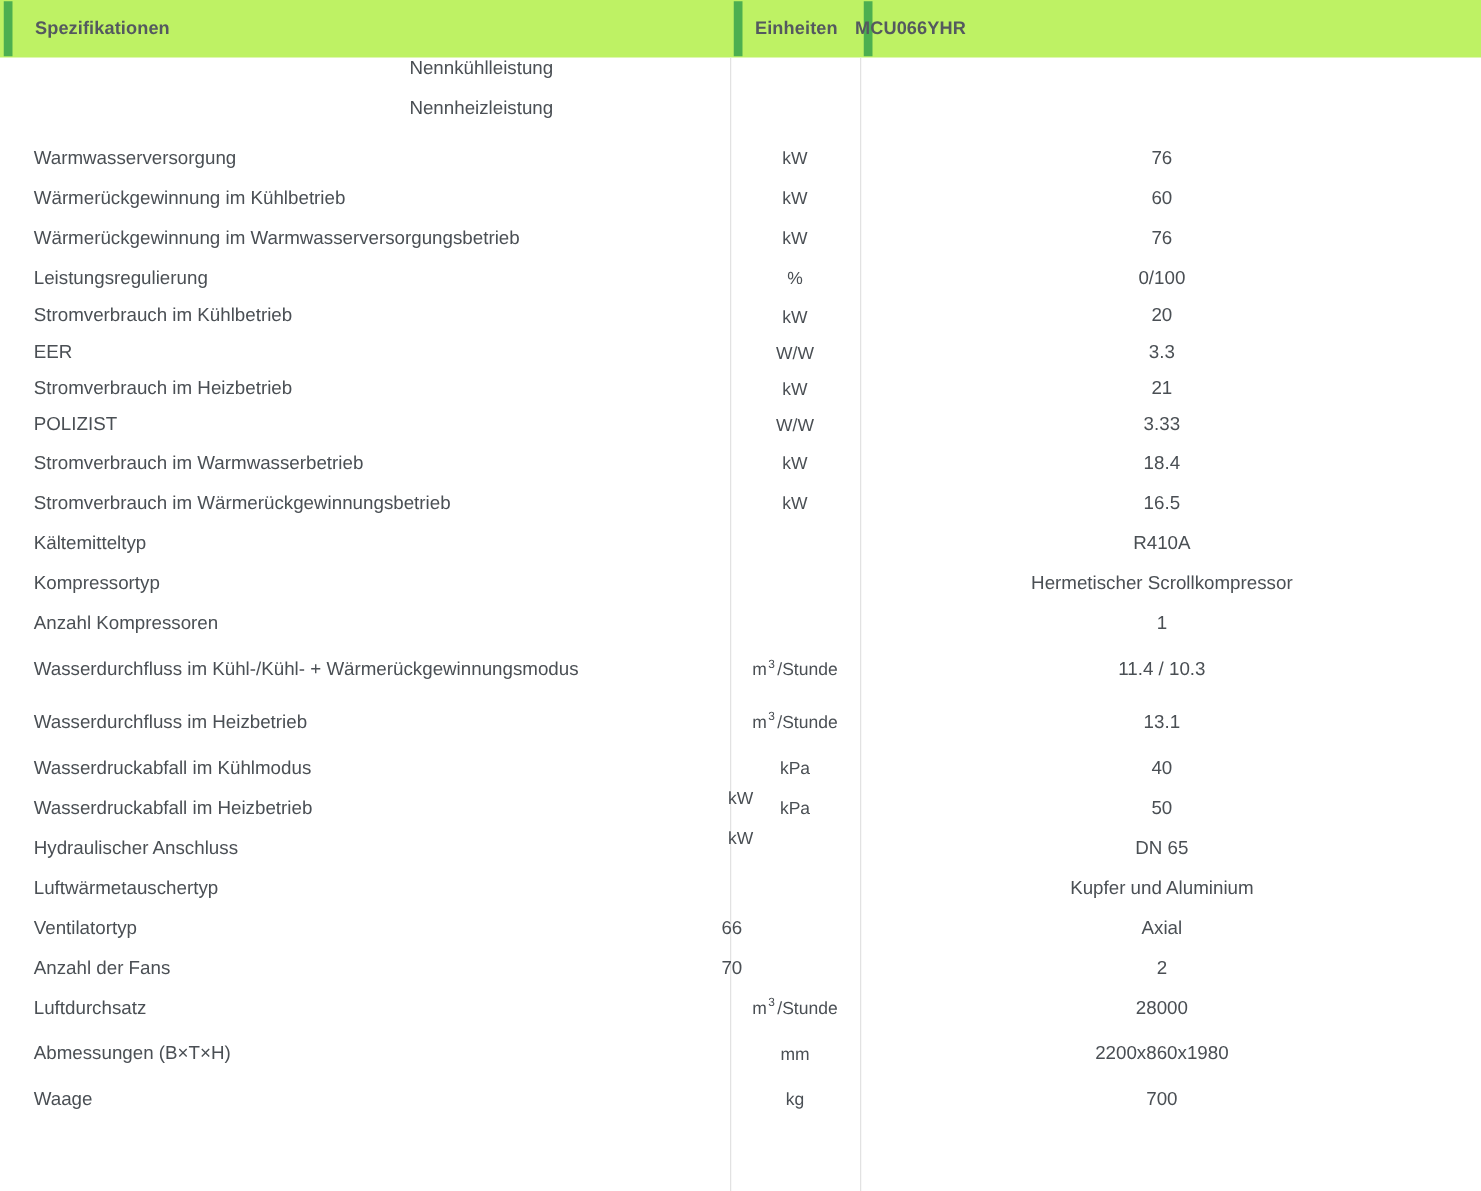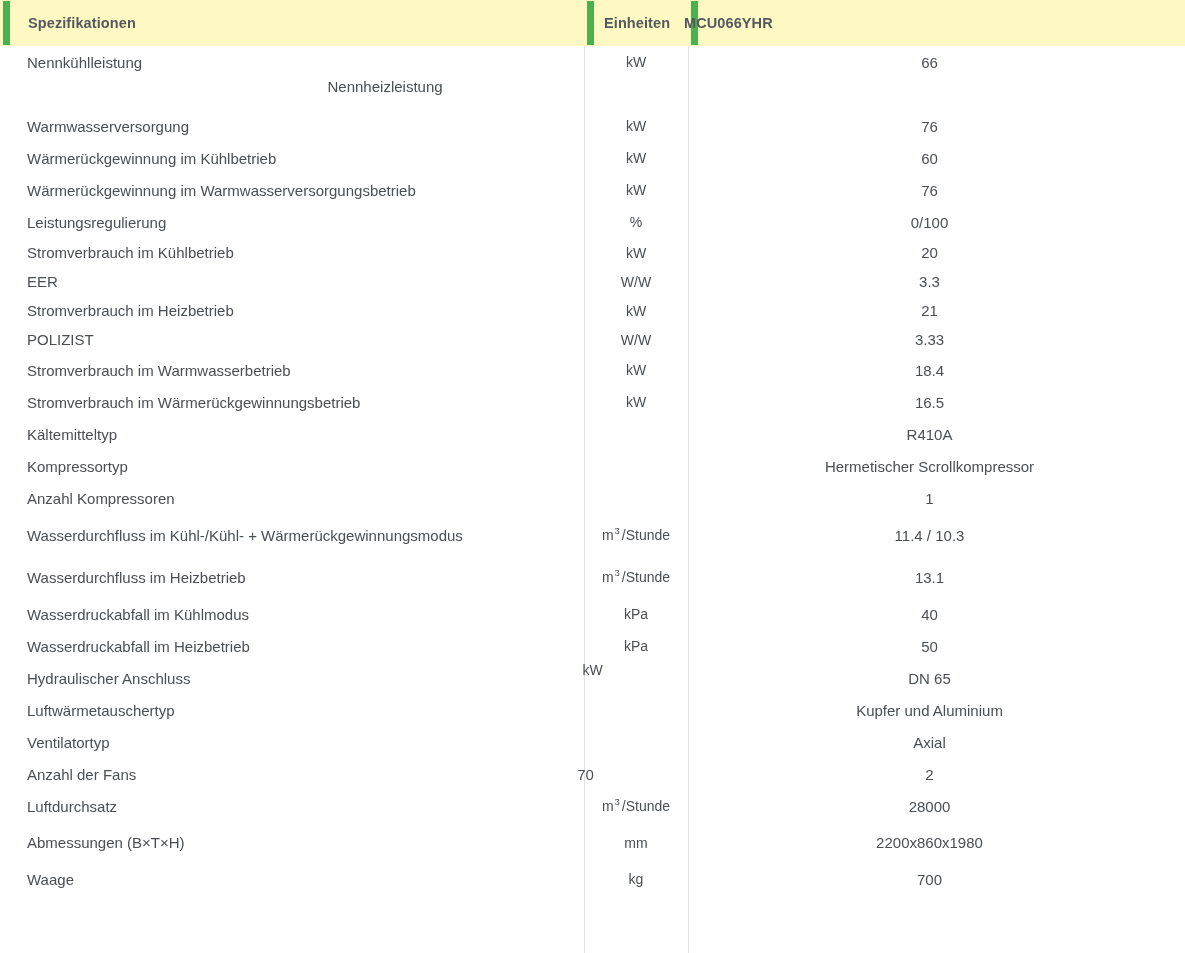--- a/index.html
+++ b/index.html
@@ -20,21 +20,21 @@
     position: relative;
     width: 1185px;
     height: 953px;
     box-sizing: border-box;
   }
 
   
   .thead {
     position: relative;
     height: 46px;
-    background: #fef9c3;
+    background: #bef264;
     box-sizing: border-box;
   }
   .thead .hcell {
     position: absolute;
     top: 0;
     height: 46px;
     display: flex;
     align-items: center;
   }
   .hcell-spec  { left: 0;    width: 584px; }
@@ -140,21 +140,21 @@
     <div class="hcell hcell-model">
       <span class="accent-bar"></span>
       <span class="hlabel">MCU066YHR</span>
     </div>
   </div>
 
   <div class="vrule vrule-1"></div>
   <div class="vrule vrule-2"></div>
 
   <div class="tbody" id="tbody">
-      <div class="row" style="height: 32px;">
+      <div class="row" style="height: 32px; flex-direction: column;">
         <div class="c-spec">Nennkühlleistung</div>
         <div class="c-unit">kW</div>
         <div class="c-val">66</div>
       </div>
       <div class="row" style="height: 32px; flex-direction: column;">
         <div class="c-spec">Nennheizleistung</div>
         <div class="c-unit">kW</div>
         <div class="c-val">70</div>
       </div>
       <div class="row" style="height: 32px;">

